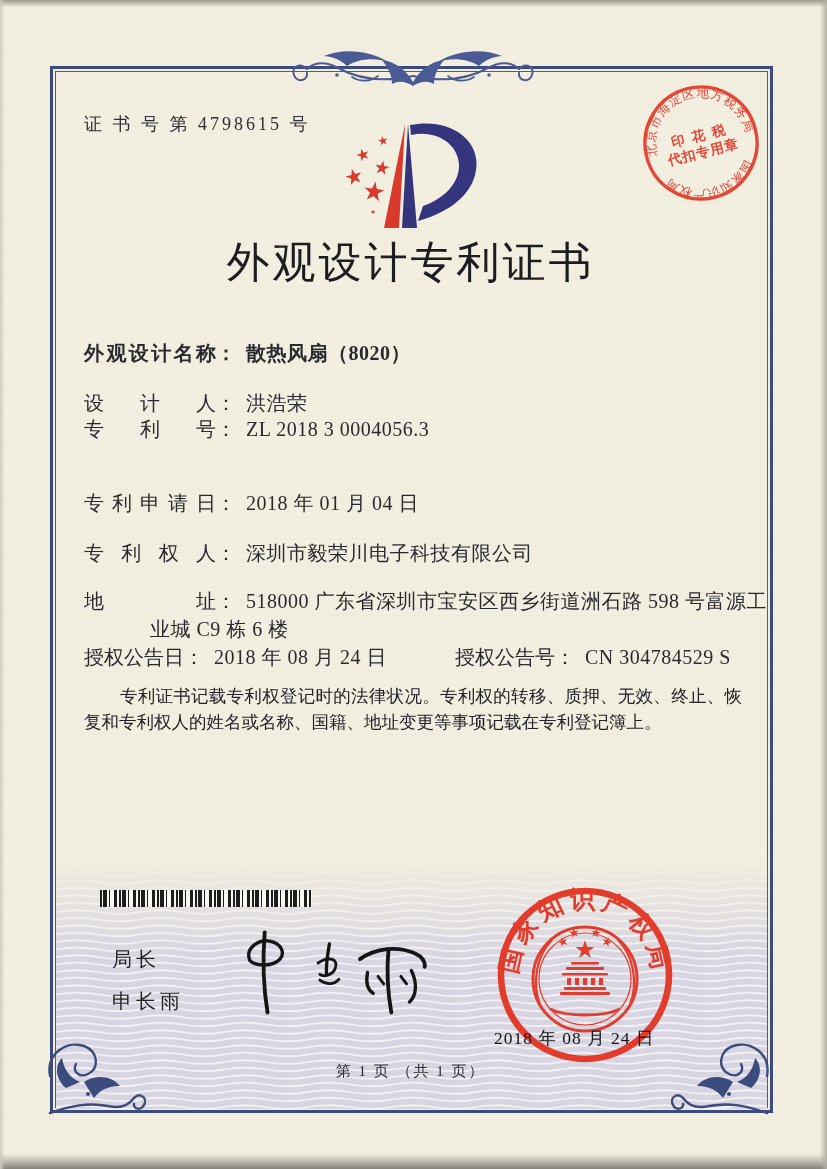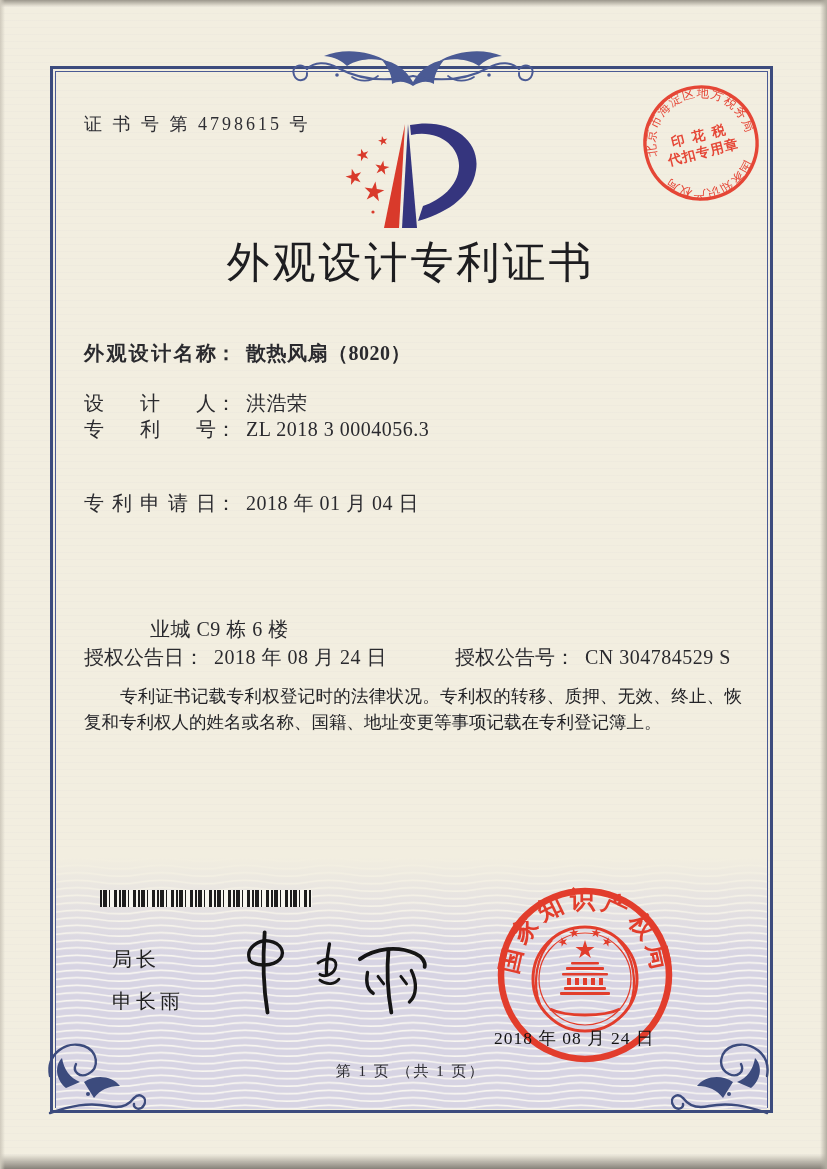--- a/index.html
+++ b/index.html
@@ -146,20 +146,26 @@
     <span class="lab">外观设计名称</span><span class="colon">：</span><span class="val">散热风扇（8020）</span>
   </div>
   <div class="row" style="top:390px;">
     <span class="lab">设计人</span><span class="colon">：</span><span class="val">洪浩荣</span>
   </div>
   <div class="row" style="top:416px;">
     <span class="lab">专利号</span><span class="colon">：</span><span class="val">ZL 2018 3 0004056.3</span>
   </div>
   <div class="row" style="top:490px;">
     <span class="lab">专利申请日</span><span class="colon">：</span><span class="val">2018 年 01 月 04 日</span>
+  </div>
+  <div class="row" style="top:540px;">
+    <span class="lab">专利权人</span><span class="colon">：</span><span class="val">深圳市毅荣川电子科技有限公司</span>
+  </div>
+  <div class="row" style="top:588px;">
+    <span class="lab">地址</span><span class="colon">：</span><span class="val">518000 广东省深圳市宝安区西乡街道洲石路 598 号富源工</span>
   </div>
   <div class="row" style="top:616px;left:150px;">
     <span class="val">业城 C9 栋 6 楼</span>
   </div>
   <div class="row" style="top:644px;">
     <span>
       <span class="lab compact">授权公告日</span><span class="colon">：</span><span class="val">2018 年 08 月 24 日</span>
     </span>
     <span class="grant-col2">
       <span class="lab compact">授权公告号</span><span class="colon">：</span><span class="val">CN 304784529 S</span>

